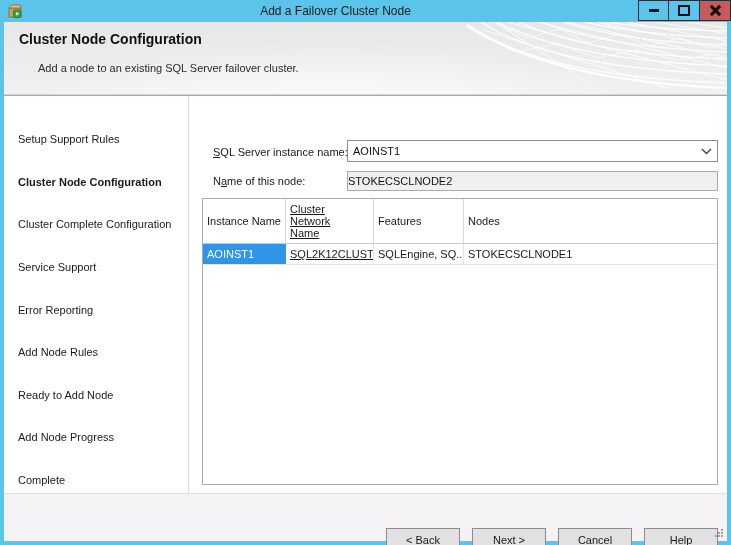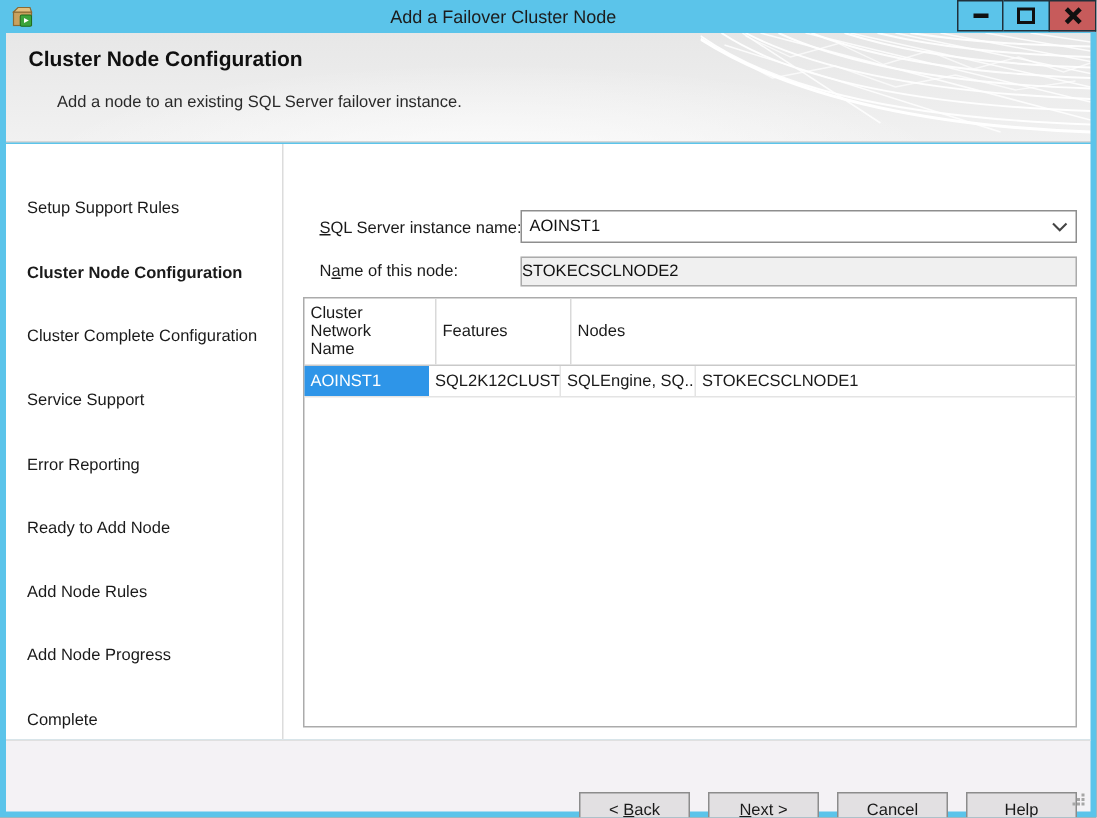--- a/index.html
+++ b/index.html
@@ -51,21 +51,21 @@
              font-size:11px;color:#111;padding-left:0;}
 
   
   .grid{position:absolute;left:198px;top:102px;width:516px;height:287px;box-sizing:border-box;
         border:1px solid #ABABAB;background:#fff;}
   .grid-head{display:flex;height:44px;border-bottom:1px solid #C9C9C9;}
   .gh{box-sizing:border-box;border-right:1px solid #D9D9D9;padding:2px 4px;
       font-size:11px;color:#1a1a1a;display:flex;align-items:center;}
   .gh:last-child{border-right:none;}
   .gh.narrow span{display:block;max-width:56px;}
-  .c1{width:83px;} .c2{width:88px;} .c3{width:90px;} .c4{flex:1;}
+  .c1{width:83px;} .c2{width:88px;text-decoration:underline;} .c3{width:90px;} .c4{flex:1;}
   .grid-row{display:flex;height:20px;border-bottom:1px solid #E4E4E4;}
   .gc{box-sizing:border-box;border-right:1px solid #E4E4E4;padding:0 4px;font-size:11px;color:#1a1a1a;
       display:flex;align-items:center;white-space:nowrap;overflow:hidden;}
   .gc:last-child{border-right:none;}
   .gc.selected{background:#2E95E8;border-right-color:#2E95E8;color:#fff;}
 
   
   .footer{position:absolute;top:493px;left:4px;width:723px;height:48px;box-sizing:border-box;
           background:#F4F2F5;border-top:1px solid #E0E0E0;}
   .btn-row{position:absolute;right:9px;top:14px;display:flex;gap:12px;margin-top:20px;}
@@ -125,33 +125,33 @@
         <path d="M220,0 L260,6"></path>
         <path d="M28,0 L120,60 M16,8 L200,66"></path>
       </g>
       <g fill="none" stroke="#ffffff" stroke-width="0.9" opacity="0.7">
         <path d="M30,2 L60,16 L92,7 L122,21 L152,12 L182,24 L212,16 L242,26 L260,20"></path>
         <path d="M10,10 L48,30 L90,22 L130,36 L170,28 L210,38 L250,32"></path>
       </g>
       <path d="M0,4 C60,42 150,62 260,66" fill="none" stroke="#ffffff" stroke-width="2" opacity="1"></path>
     </svg>
     <div class="header-title">Cluster Node Configuration</div>
-    <div class="header-sub">Add a node to an existing SQL Server failover instance.</div>
+    <div class="header-sub">Add a node to an existing SQL Server failover cluster.</div>
   </div>
 
   <div class="body">
 
     <div class="sidebar">
       <div class="side-item">Setup Support Rules</div>
       <div class="side-item current">Cluster Node Configuration</div>
       <div class="side-item">Cluster Complete Configuration</div>
       <div class="side-item">Service Support</div>
       <div class="side-item">Error Reporting</div>
+      <div class="side-item">Add Node Rules</div>
       <div class="side-item">Ready to Add Node</div>
-      <div class="side-item">Add Node Rules</div>
       <div class="side-item">Add Node Progress</div>
       <div class="side-item">Complete</div>
     </div>
 
     <div class="field-label" style="left:209px;top:50px;">
       <span></span><span class="mn">S</span><span>QL Server instance name:</span>
     </div>
     <div class="combo">
       <span>AOINST1</span>
       <svg class="combo-chevron" width="11" height="7" viewBox="0 0 11 7">
@@ -161,20 +161,23 @@
 
     <div class="field-label" style="left:209px;top:79px;">
       <span>N</span><span class="mn">a</span><span>me of this node:</span>
     </div>
     <div class="textfield">
       <span>STOKECSCLNODE2</span>
     </div>
 
     <div class="grid">
       <div class="grid-head">
+        <div class="gh c1">
+            <span>Instance Name</span>
+          </div>
         <div class="gh c2 narrow">
             <span>Cluster Network Name</span>
           </div>
         <div class="gh c3">
             <span>Features</span>
           </div>
         <div class="gh c4">
             <span>Nodes</span>
           </div>
       </div>

